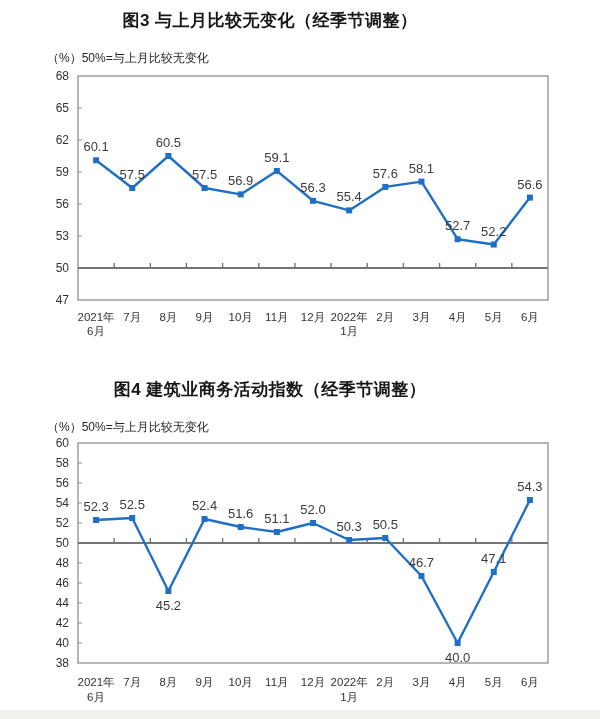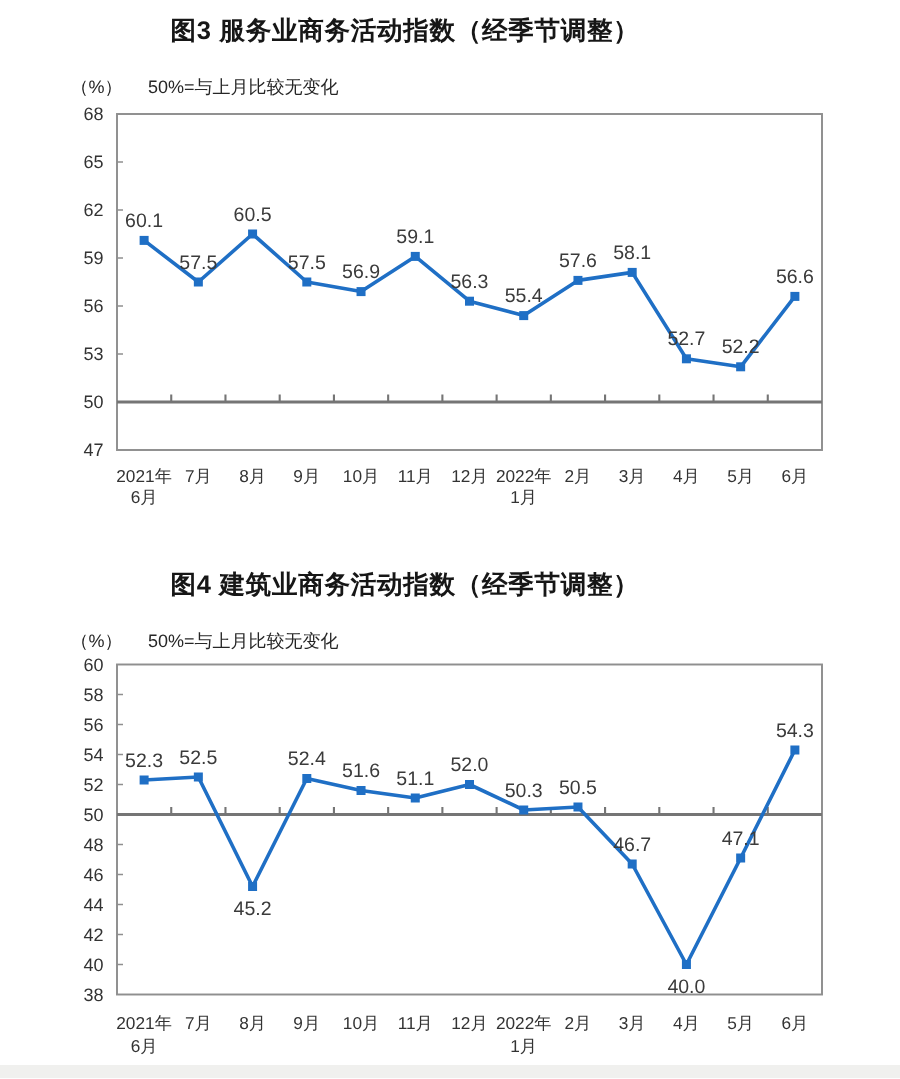--- a/index.html
+++ b/index.html
@@ -9,32 +9,32 @@
   }
   .chart-title{
     position:absolute;left:0;width:540px;text-align:center;
     font-size:17px;font-weight:bold;color:#161616;letter-spacing:0.5px;z-index:2;
   }
   #title3{top:9px;}
   #title4{top:378px;}
   .subtitle{position:absolute;font-size:12px;color:#262626;z-index:2;white-space:nowrap;}
   #sub3{top:50px;left:47px;}
   #sub4{top:419px;left:47px;}
-  .subtitle .note{margin-left:17px;}
+  .subtitle .note{}
   .chart-svg{position:absolute;left:0;z-index:1;}
   #svg3{top:40px;}
   #svg4{top:410px;}
   .bottom-strip{position:absolute;left:0;top:710px;width:600px;height:9px;}
 </style>
 </head>
 <body>
 
 <div class="page">
 
-  <div class="chart-title" id="title3">图3 服务业商务活动指数（经季节调整）</div>
+  <div class="chart-title" id="title3">图3 与上月比较无变化（经季节调整）</div>
 
   <div class="subtitle" id="sub3">
     <span class="unit">（%）</span><span class="note">50%=与上月比较无变化</span>
   </div>
 
   <svg id="svg3" class="chart-svg" width="600" height="310">
       <rect x="78" y="36" width="470" height="224" fill="none" stroke="#8f8f8f" stroke-width="1.3"></rect>
       <text x="69" y="40" text-anchor="end" font-size="12" fill="#333333">68</text>
       <text x="69" y="72" text-anchor="end" font-size="12" fill="#333333">65</text>
       <line x1="78" y1="68" x2="82" y2="68" stroke="#8f8f8f" stroke-width="1"></line>

